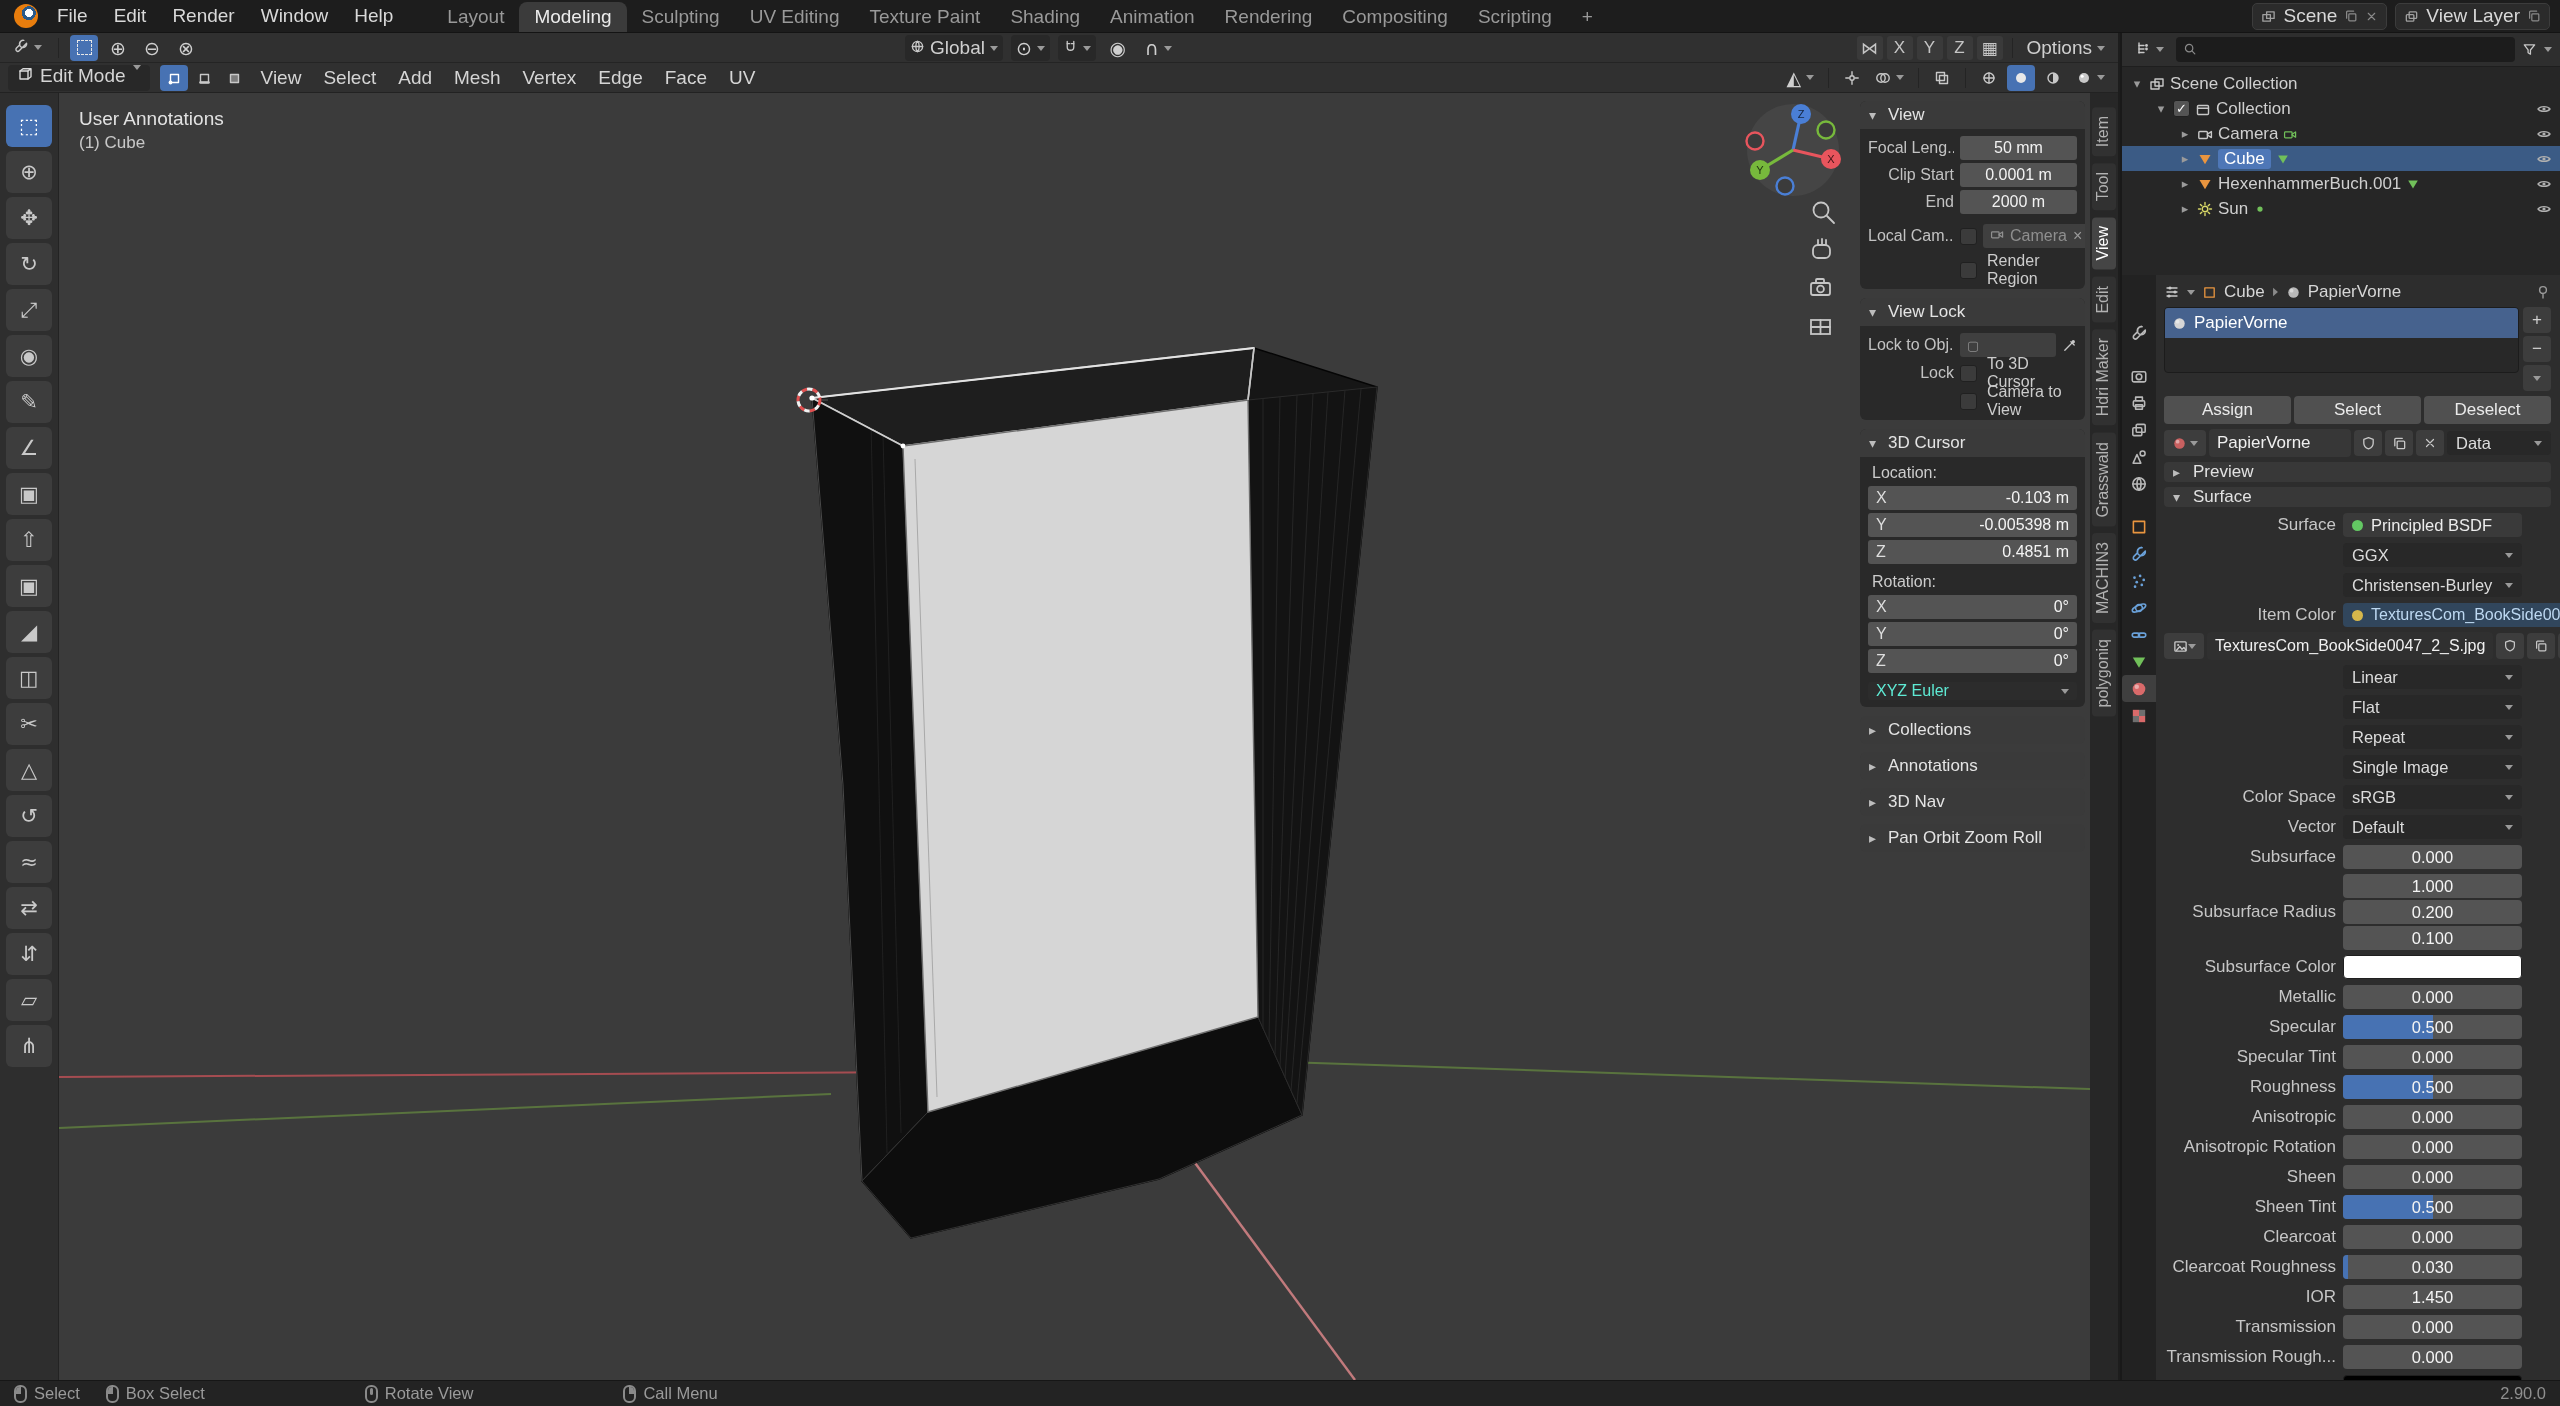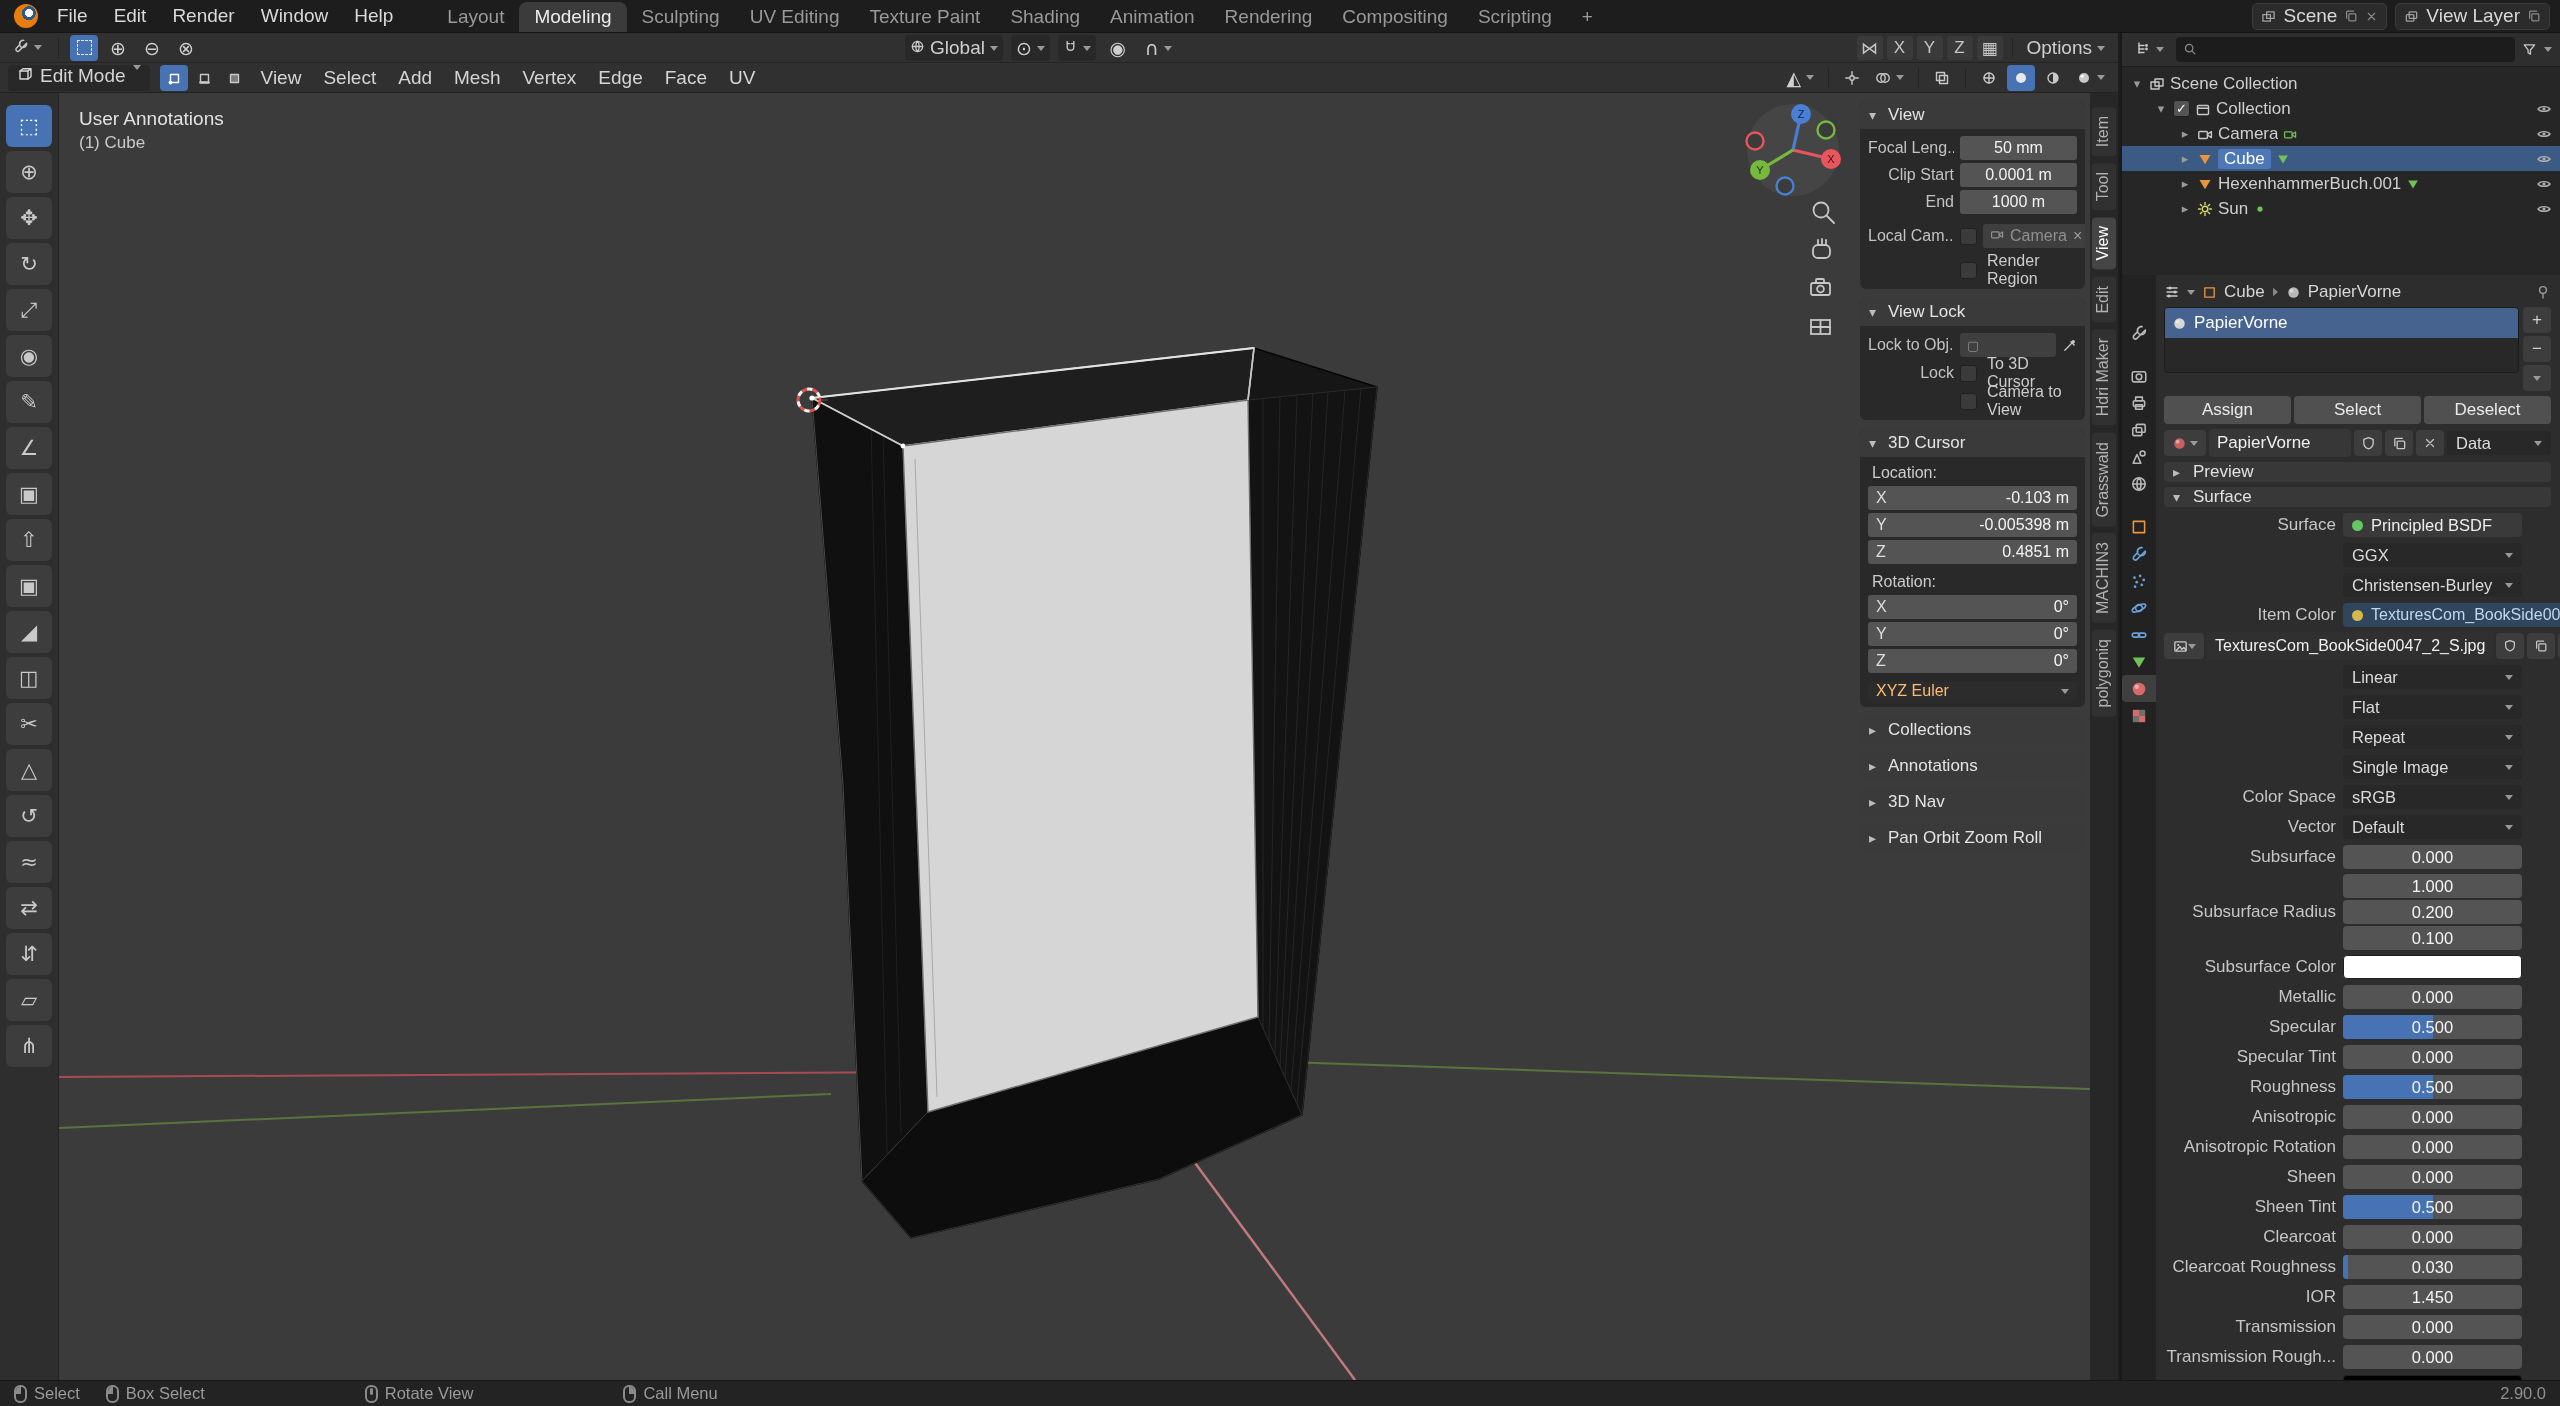--- a/index.html
+++ b/index.html
@@ -42,21 +42,21 @@
 #vp-overlay-text .sub{font-size:17px;color:#e0e0e0}
 
 #npanel{position:absolute;right:28px;top:0;width:235px;height:100%;padding:8px 5px;display:flex;flex-direction:column;gap:9px;z-index:4}
 .np-panel{background:rgba(41,41,41,.96);border-radius:6px;overflow:hidden;flex:none}
 .np-header{height:28px;background:#3a3a3a;display:flex;align-items:center;gap:7px;padding:0 9px;font-size:17px;color:#e4e4e4}
 .np-body{padding:7px 8px;display:flex;flex-direction:column;gap:4px}
 .np-row{display:flex;align-items:center;height:24px;gap:6px}
 .np-label{flex:0 0 86px;text-align:right;color:#c2c2c2;font-size:16px;white-space:nowrap;overflow:hidden}
 .np-field{flex:1;background:#545454;border-radius:3px;height:24px;display:flex;align-items:center;justify-content:center;color:#f2f2f2;font-size:16px}
 .np-field.dis{background:#3f3f3f;color:#8f8f8f;justify-content:flex-start;padding:0 7px;gap:6px}
-.np-drop{flex:1;background:#2c2c2c;border-radius:3px;height:24px;display:flex;align-items:center;padding:0 8px;color:#fdba74;font-size:16px}
+.np-drop{flex:1;background:#2c2c2c;border-radius:3px;height:24px;display:flex;align-items:center;padding:0 8px;color:#5eead4;font-size:16px}
 .np-xyz{display:flex;background:#545454;border-radius:3px;height:24px;align-items:center;padding:0 8px;font-size:16px}
 .np-xyz .ax{color:#dedede;width:16px}
 .np-xyz .vv{flex:1;text-align:right;color:#f4f4f4}
 .cb{width:17px;height:17px;background:#3b3b3b;border:1px solid #202020;border-radius:3px;flex:none}
 .cb.checked{background:#545454;color:#fff;display:flex;align-items:center;justify-content:center;font-size:13px}
 .np-sub{color:#cccccc;font-size:16px;padding-left:4px}
 
 #tabstrip{position:absolute;right:0;top:0;width:28px;height:100%;background:#272727;display:flex;flex-direction:column;align-items:center;padding-top:14px;gap:7px;z-index:4}
 .vtab{writing-mode:vertical-rl;transform:rotate(180deg);font-size:16px;color:#b2b2b2;background:#313131;padding:9px 2px;width:24px;text-align:center;border-radius:4px;white-space:nowrap}
 .vtab.active{background:#454545;color:#fff}
@@ -507,21 +507,21 @@
               <div class="np-row">
                 <span class="np-label">Focal Leng...</span>
                 <span class="np-field">50 mm</span>
               </div>
               <div class="np-row">
                 <span class="np-label">Clip Start</span>
                 <span class="np-field">0.0001 m</span>
               </div>
               <div class="np-row">
                 <span class="np-label">End</span>
-                <span class="np-field">1000 m</span>
+                <span class="np-field">2000 m</span>
               </div>
             </div>
           <div class="np-row" style="margin-top:6px">
             <span class="np-label">Local Cam...</span>
             <span class="cb"></span>
             <span class="np-field dis">
                 <span id="npcam-ic"><svg width="14" height="14" viewBox="0 0 16 16" fill="none" stroke="#8f8f8f" stroke-width="1.4" stroke-linecap="round" stroke-linejoin="round">
                     <rect x="1.8" y="5.5" width="8.6" height="7" rx="1"></rect>
                     <path d="M10.4 8.2l4-2.6v6l-4-2.6"></path>
                   </svg></span>

